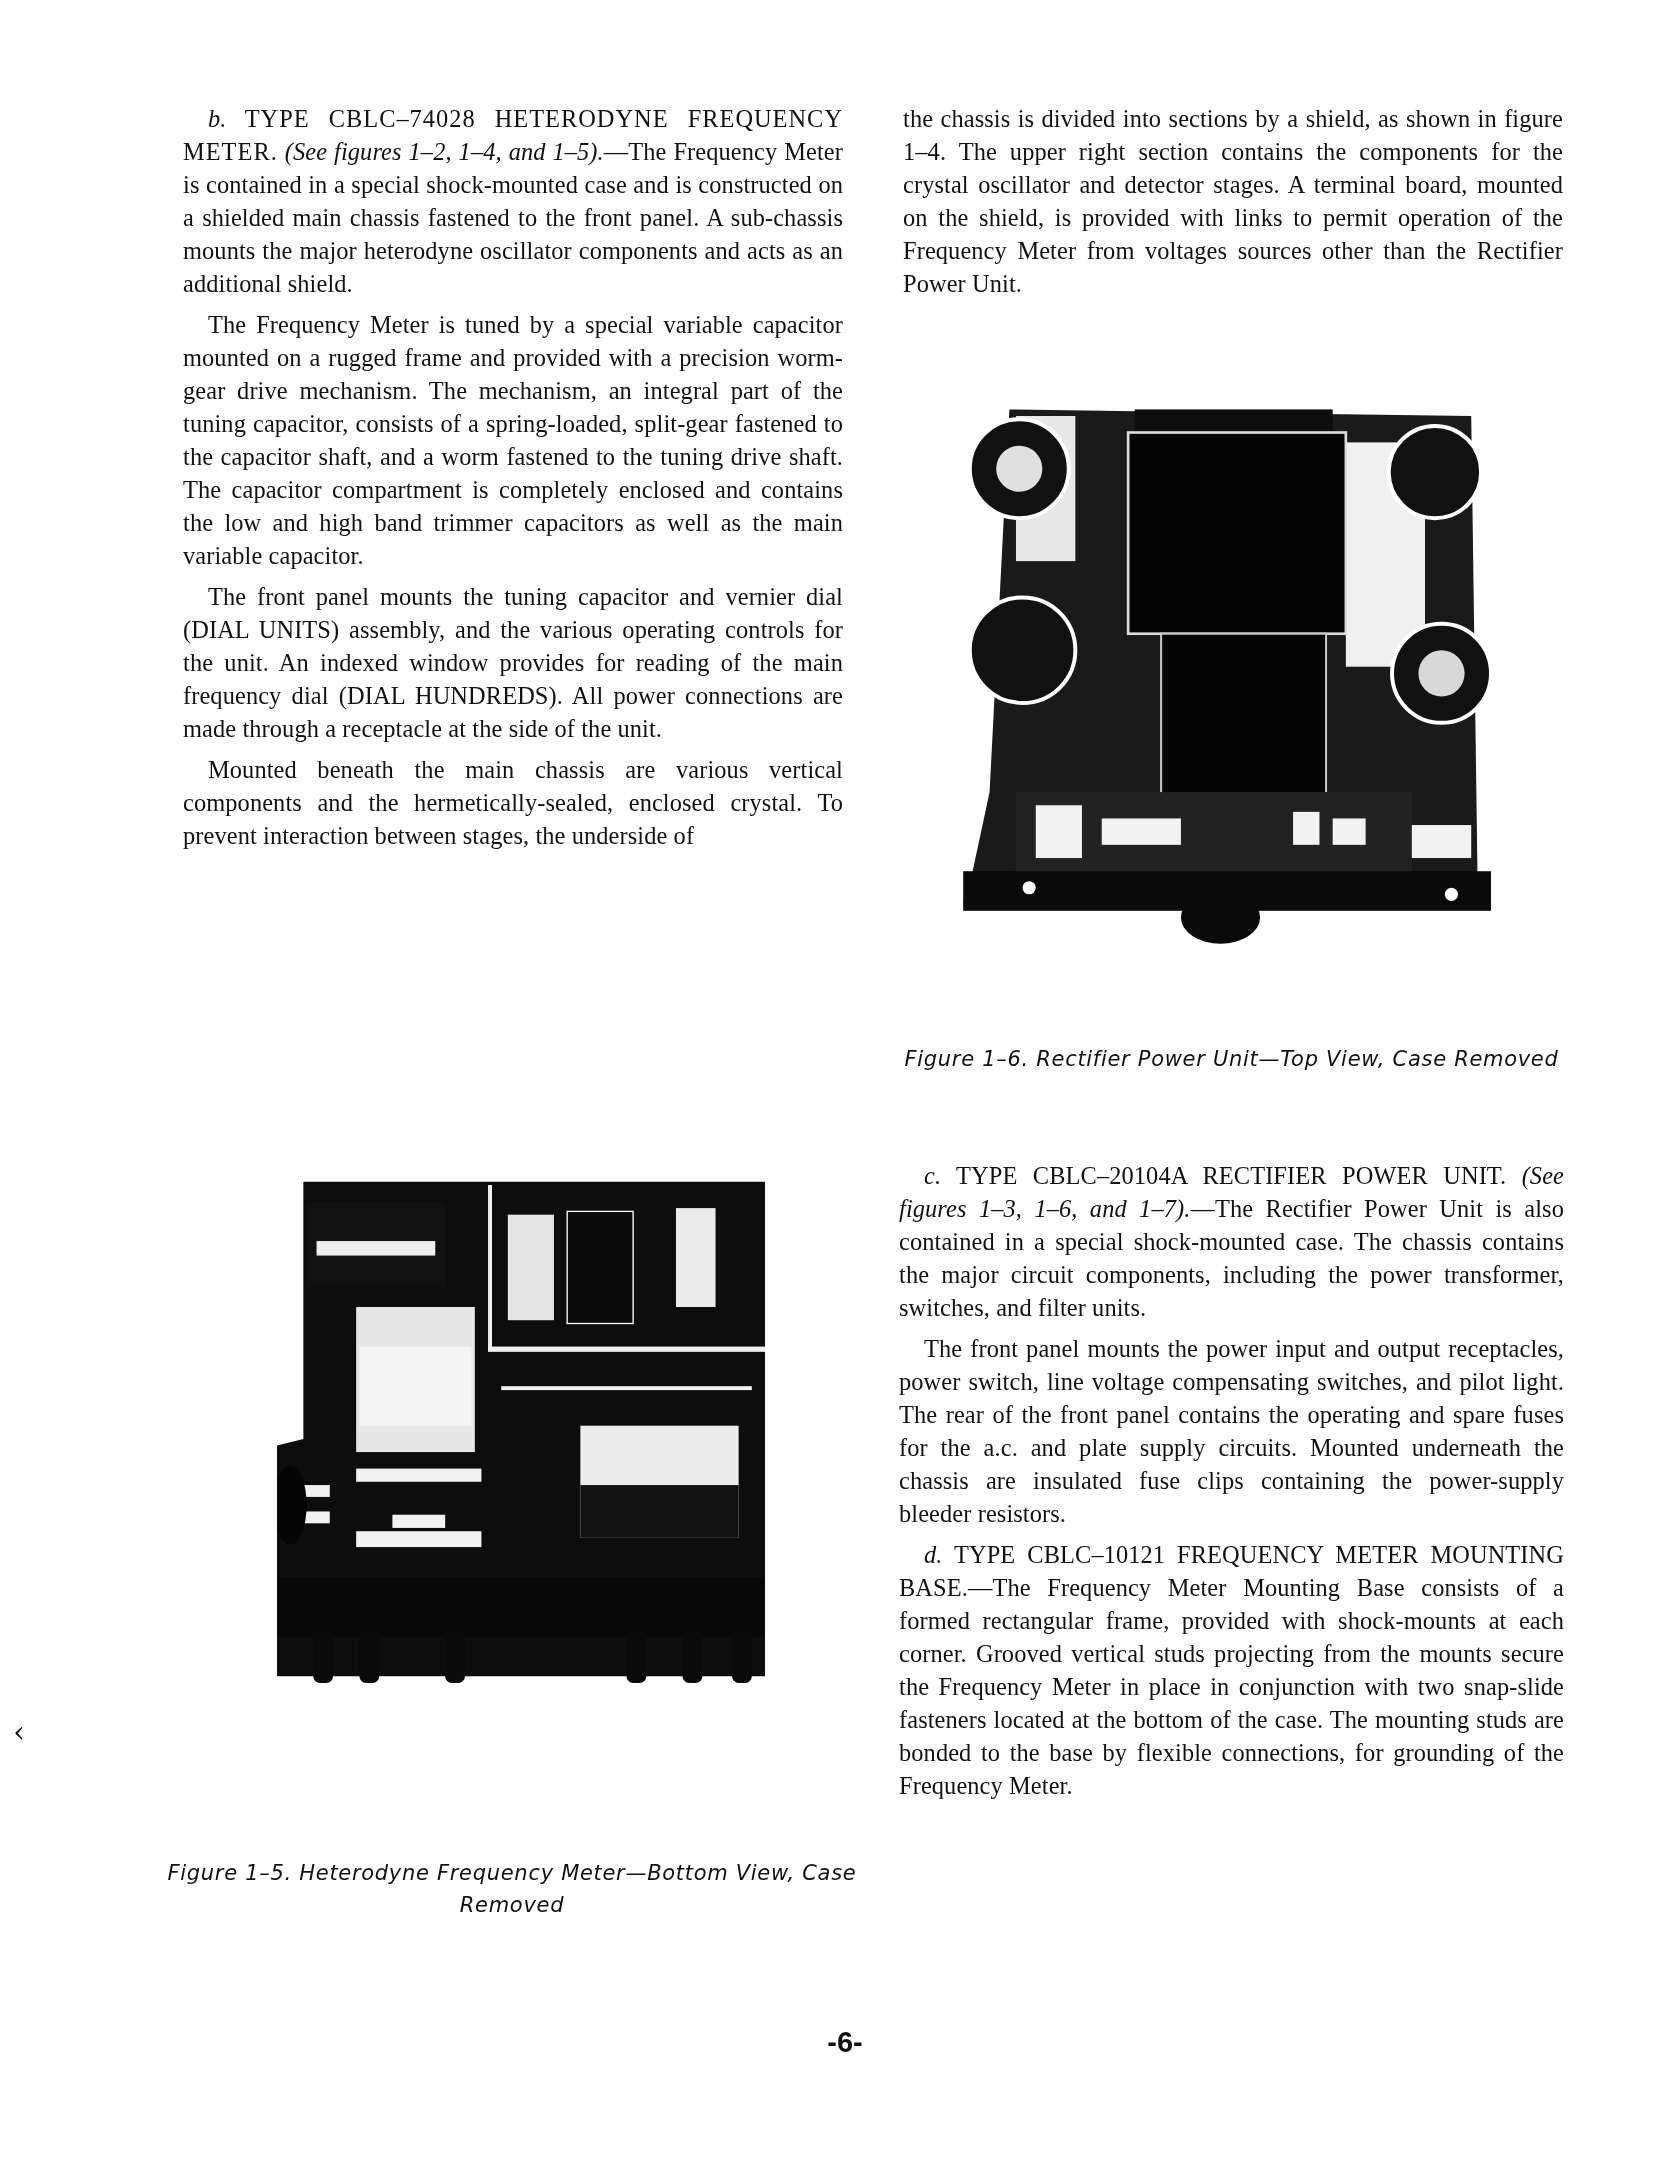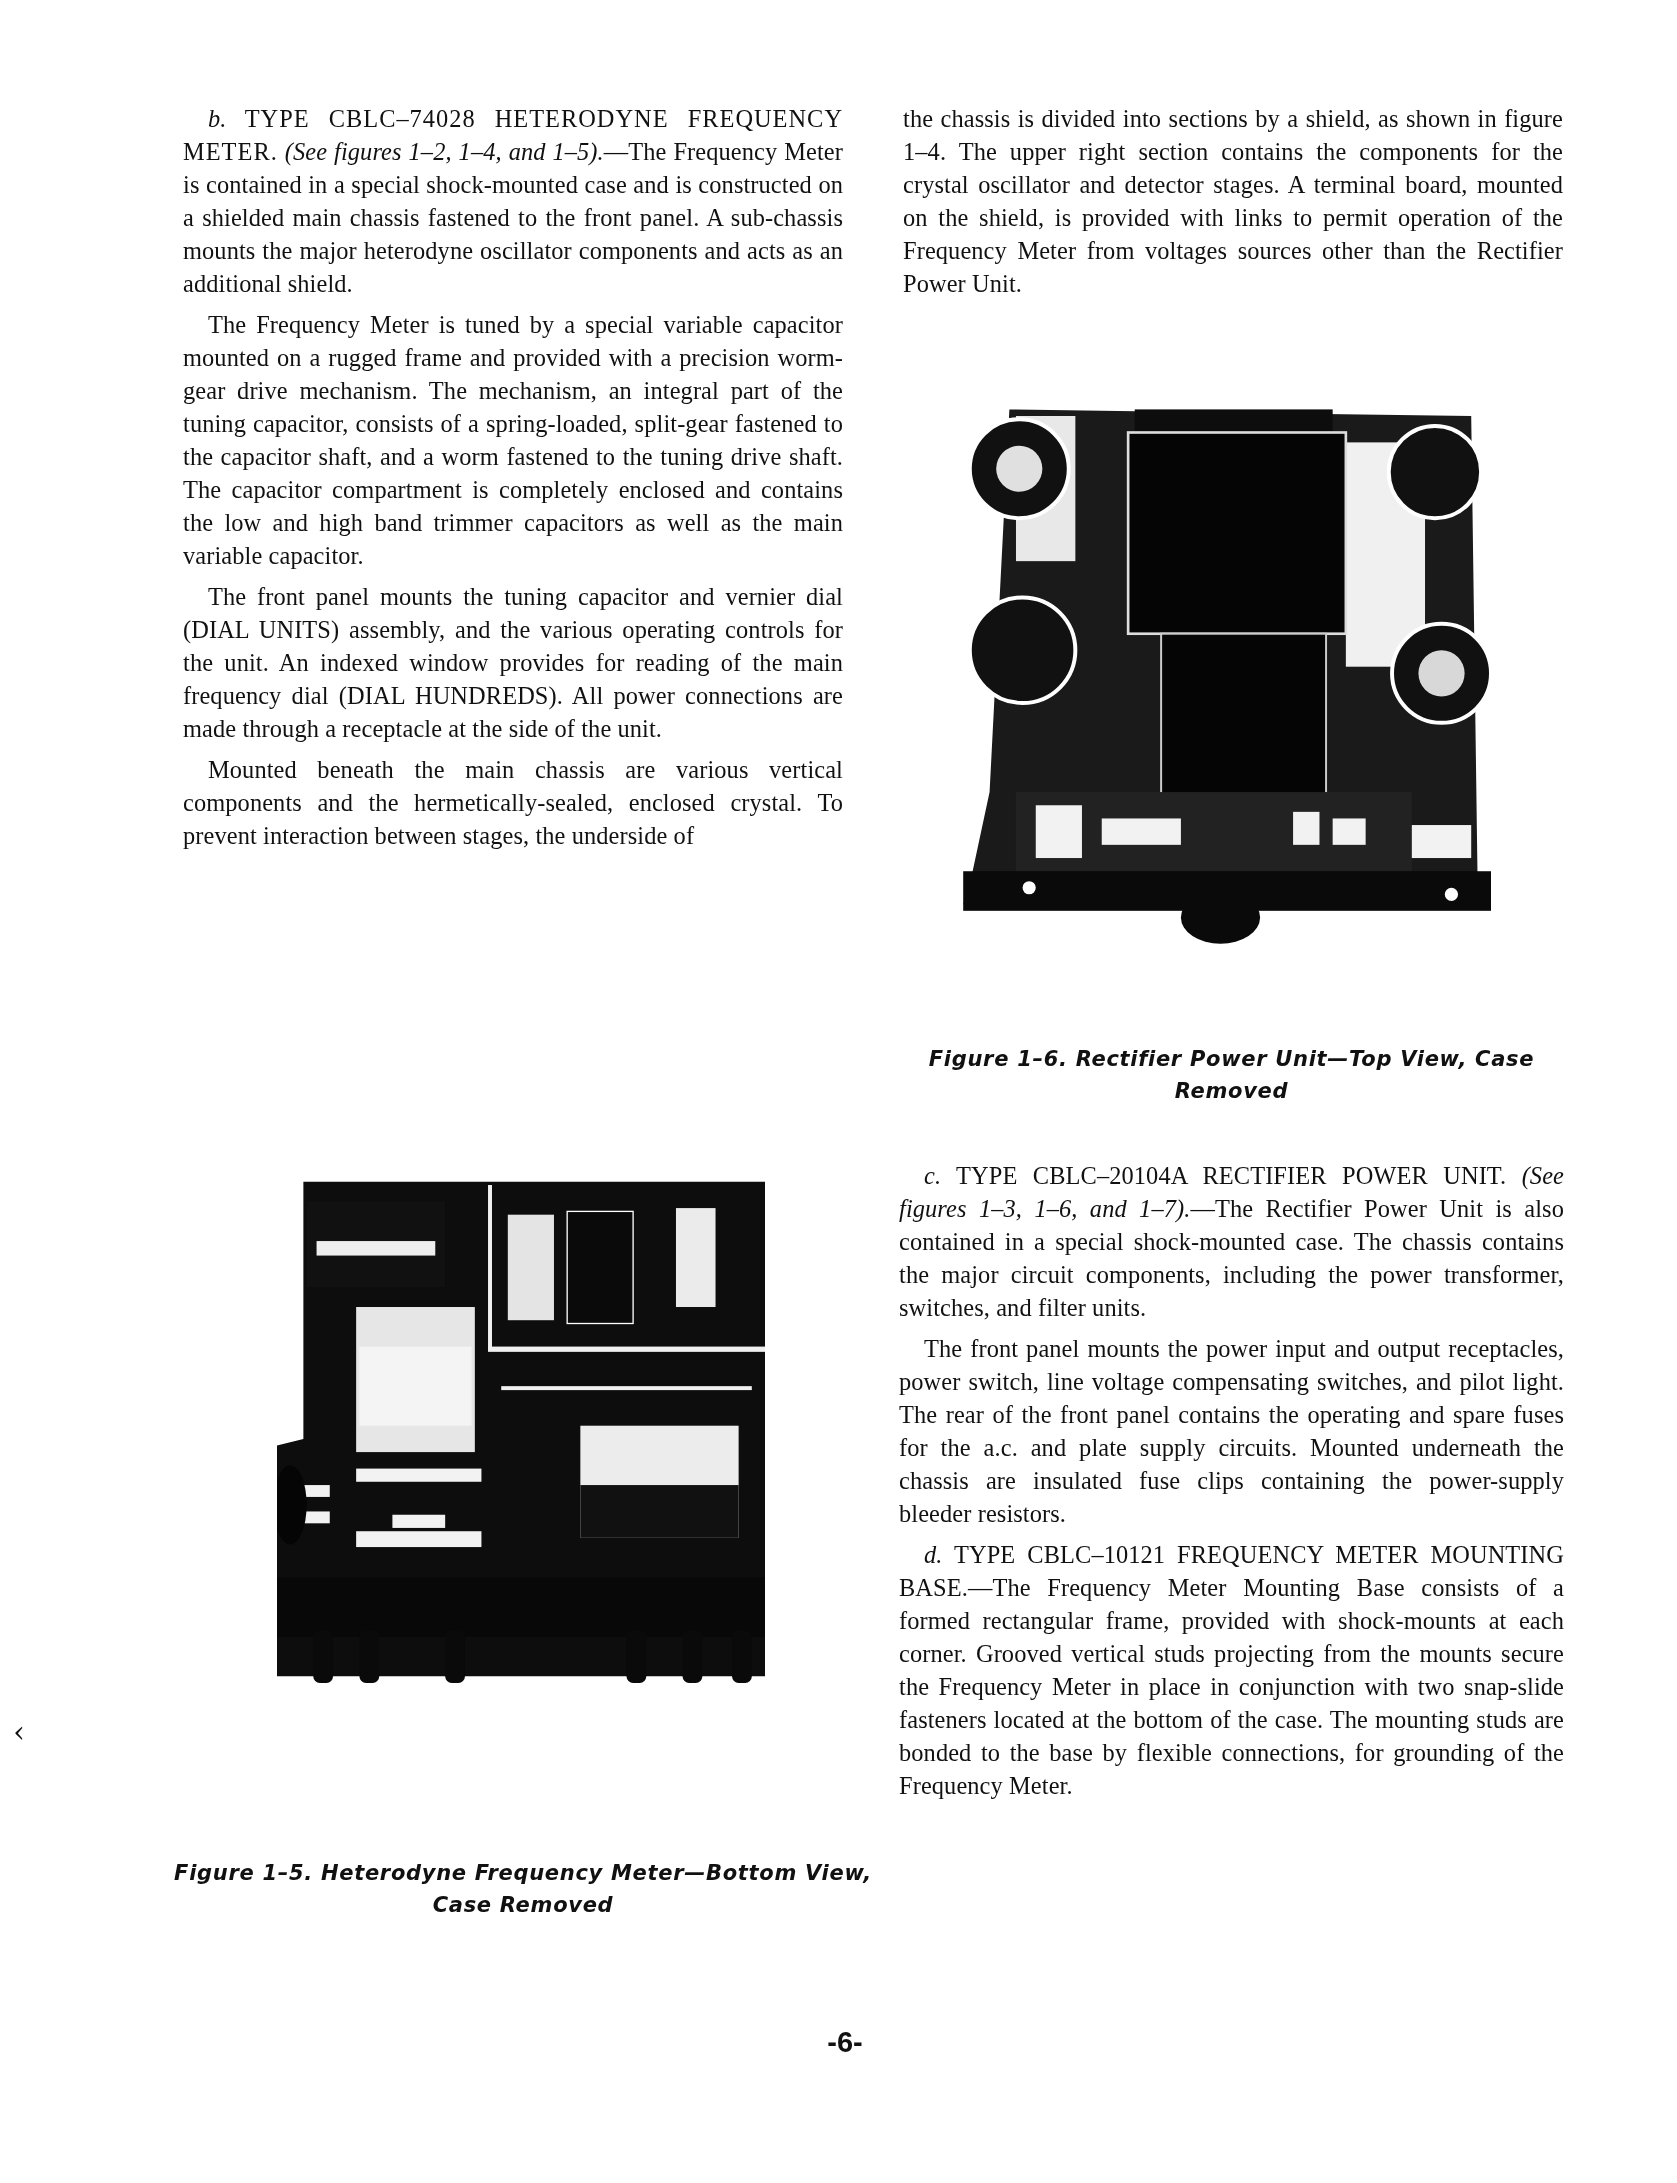--- a/index.html
+++ b/index.html
@@ -19,27 +19,27 @@
     .col-right-top { left: 903px; top: 102px; width: 660px; }
     .col-right-bottom { left: 899px; top: 1159px; width: 665px; }
     p { margin: 0 0 8px 0; }
     p.indent { text-indent: 25px; }
     .run-in { letter-spacing: 1px; }
     .lead-letter { font-style: italic; }
     .ref { font-style: italic; }
     .caption {
       position: absolute;
       font-family: "DejaVu Sans", "Liberation Sans", sans-serif;
-      font-weight: bold; font-style: italic;
+      font-weight: normal; font-style: italic;
       font-size: 21px; line-height: 32px;
       text-align: center;
       letter-spacing: 0.7px;
     }
     .caption-16 { left: 899px; top: 1043px; width: 665px; }
-    .caption-15 { left: 173px; top: 1857px; width: 700px; }
+    .caption-15 { left: 162px; top: 1857px; width: 700px; }
     .figure { position: absolute; }
     .fig-16 { left: 950px; top: 396px; width: 541px; height: 581px; }
     .fig-15 { left: 277px; top: 1155px; width: 488px; height: 581px; }
     .page-number {
       position: absolute; left: 759px; top: 2026px; width: 172px;
       text-align: center;
       font-family: "Liberation Sans", "DejaVu Sans", sans-serif;
       font-weight: bold; font-size: 29px;
     }
     .margin-mark {

